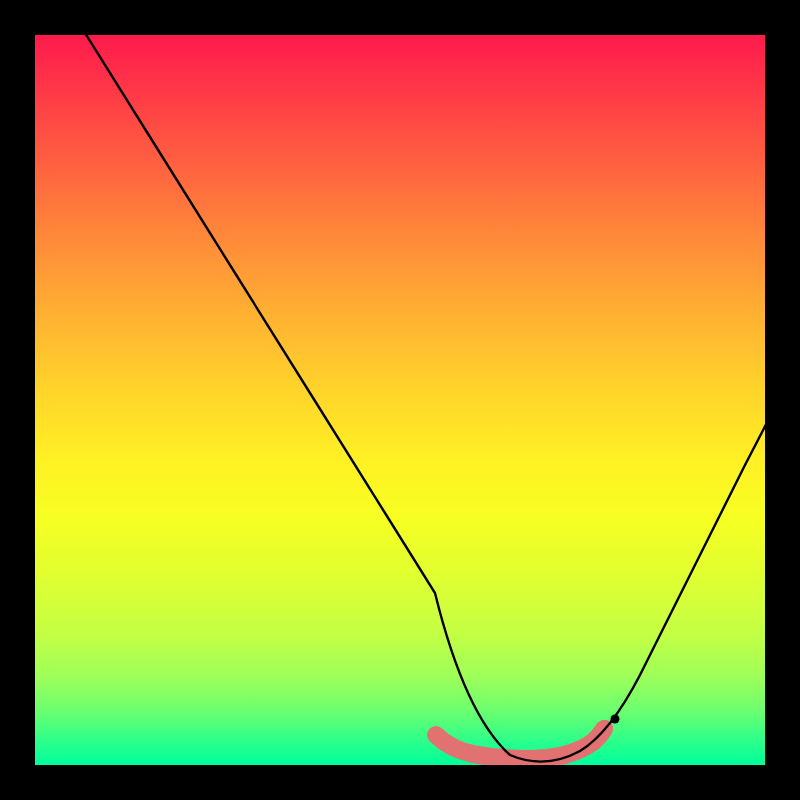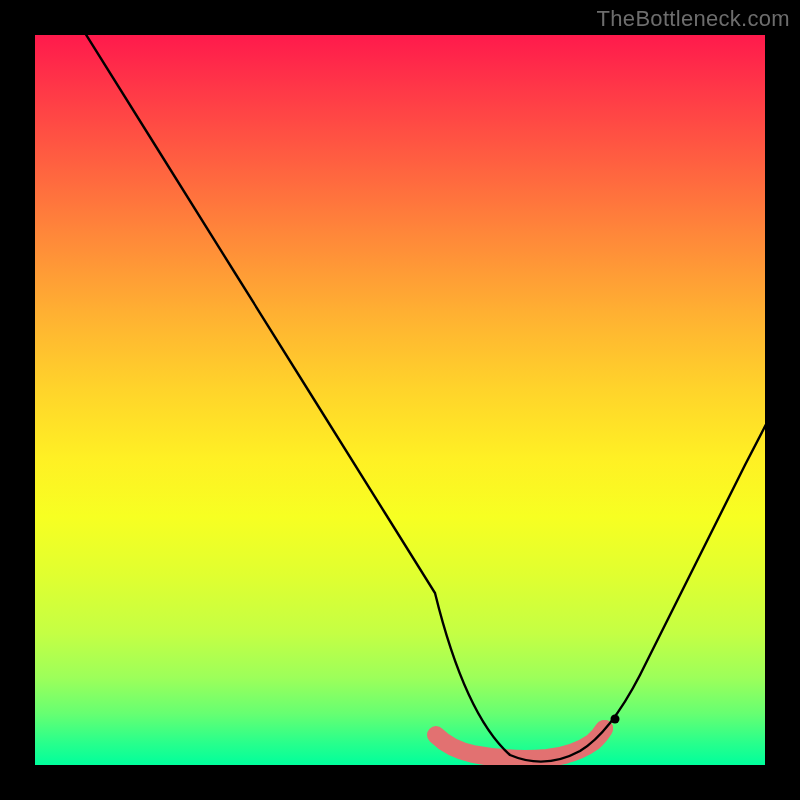--- a/index.html
+++ b/index.html
@@ -89,15 +89,14 @@
                Q 510 735 545 716
                Q 575 698 605 640
                L 660 530
                L 710 430
                L 740 372" fill="none" stroke="#000000" stroke-width="2.4" stroke-linecap="round"></path>
 
       <circle cx="580" cy="684" r="4.5" fill="#000000"></circle>
     </svg>
   </div>
 
-  <div class="watermark">TheBottleneck.com</div>
 
 </div>
 
 </body></html>

